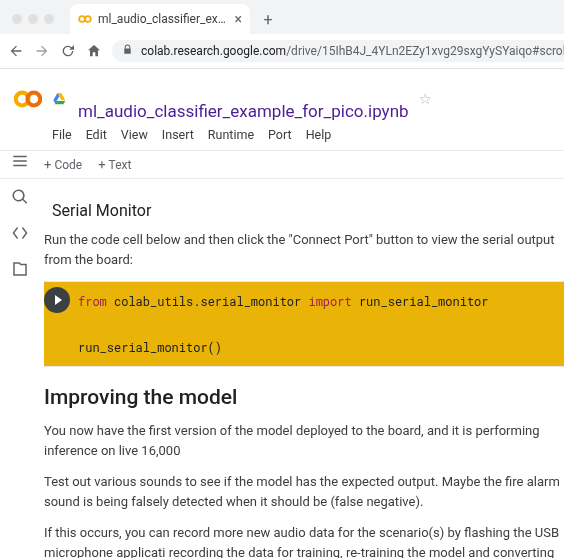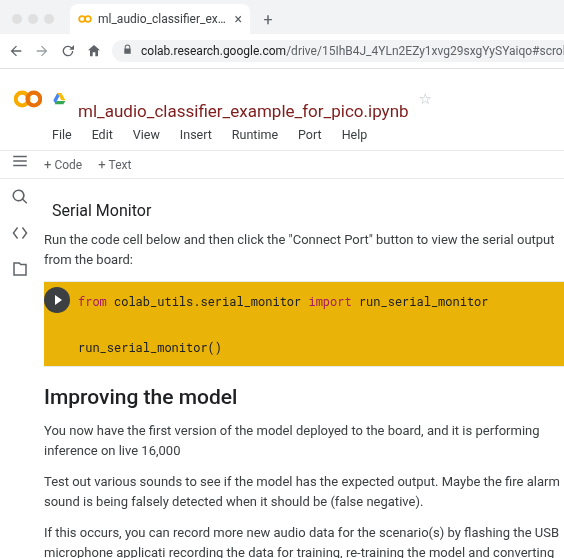--- a/index.html
+++ b/index.html
@@ -21,23 +21,23 @@
 .addrbar { flex: 1; display: flex; align-items: center; background: #f1f3f4; border-radius: 14px; padding: 4px 10px; font-size: 12px; color: #5f6368; gap: 8px; }
 .lock { color: #5f6368; font-size: 11px; }
 .url-host { color: #202124; }
 .url-path { color: #5f6368; }
 
 
 .colab-head { padding: 8px 14px 0 14px; }
 .headrow { display: flex; align-items: center; gap: 10px; }
 .colab-logo { width: 28px; height: 28px; }
 .drive-logo { width: 16px; height: 16px; }
-.notetitle { font-size: 17px; color: #7f1d1d; font-weight: 400; margin-top: 24px; }
+.notetitle { font-size: 17px; color: #4c1d95; font-weight: 400; margin-top: 24px; }
 .star { color: #bdc1c6; font-size: 15px; }
-.menurow { display: flex; gap: 20px; font-size: 12.5px; color: #3c4043; padding: 6px 0 8px 38px; }
+.menurow { display: flex; gap: 14px; font-size: 12.5px; color: #3c4043; padding: 6px 0 8px 38px; }
 .menurow span { cursor: default; }
 .toolbar { border-top: 1px solid #e8eaed; border-bottom: 1px solid #e8eaed; display: flex; align-items: center; padding: 6px 16px 6px 44px; gap: 16px; font-size: 12px; color: #5f6368; }
 .toolbar .plus { font-size: 13px; margin-right: 3px; }
 
 
 .rail { position: absolute; left: 0; top: 142px; width: 40px; display: flex; flex-direction: column; align-items: center; gap: 18px; padding-top: 10px; }
 .railicon { color: #5f6368; width: 18px; height: 18px; }
 
 
 .content { padding: 14px 0 0 44px; }

